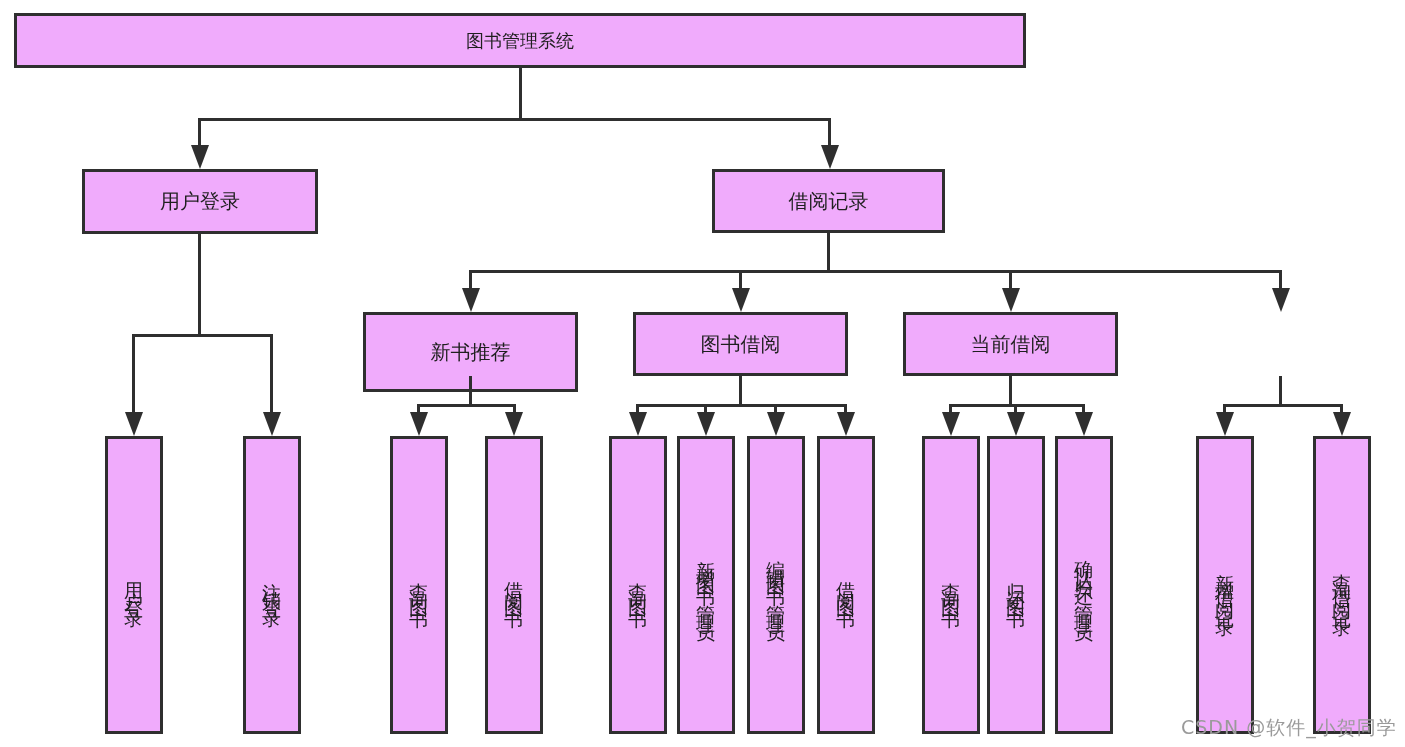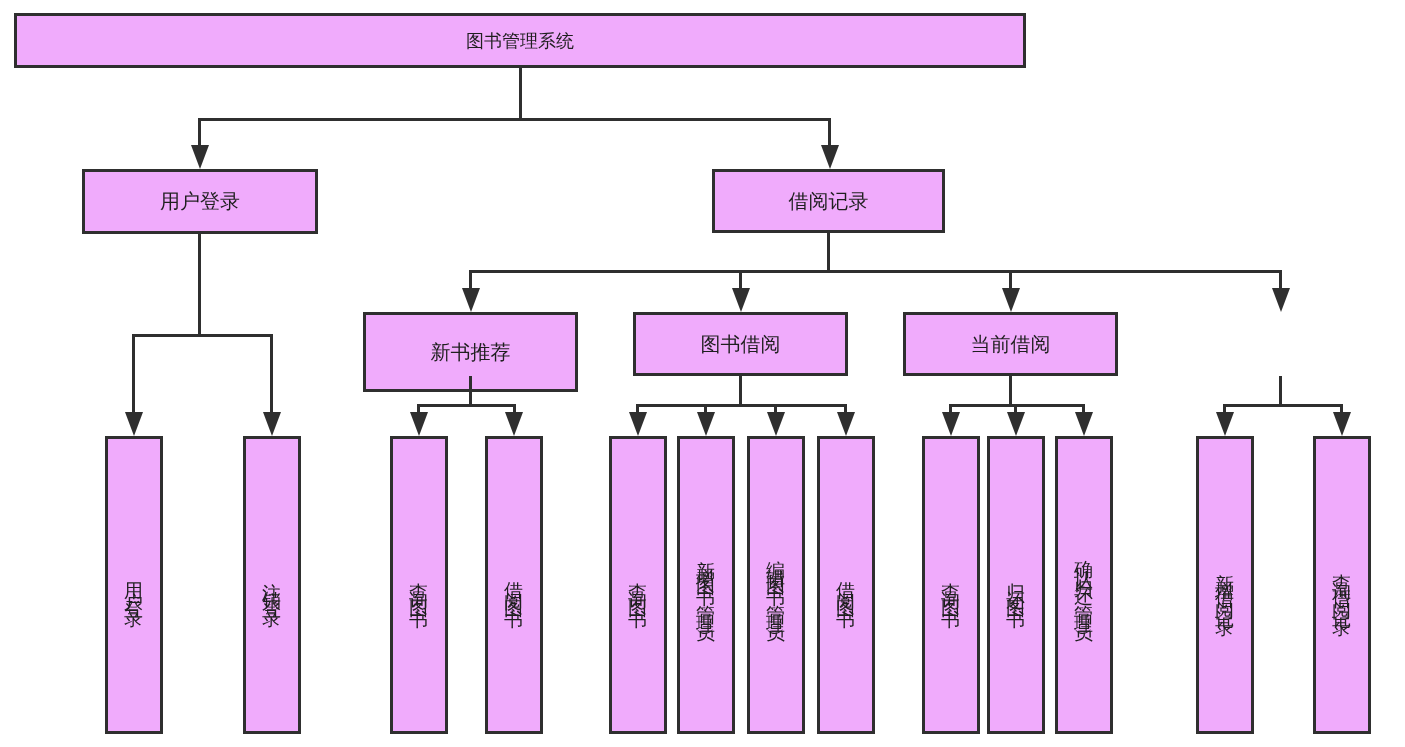--- a/index.html
+++ b/index.html
@@ -165,14 +165,15 @@
   <div class="box leaf" style="left:1055px;top:436px;width:58px;height:298px;">
     <span class="vtext">确认归还（管理员）</span>
   </div>
   <div class="box leaf" style="left:1196px;top:436px;width:58px;height:298px;">
     <span class="vtext">新增借阅记录</span>
   </div>
   <div class="box leaf" style="left:1313px;top:436px;width:58px;height:298px;">
     <span class="vtext">查询借阅记录</span>
   </div>
 
+  <div class="watermark">CSDN @软件_小贺同学</div>
 
 </div>
 
 </body></html>

